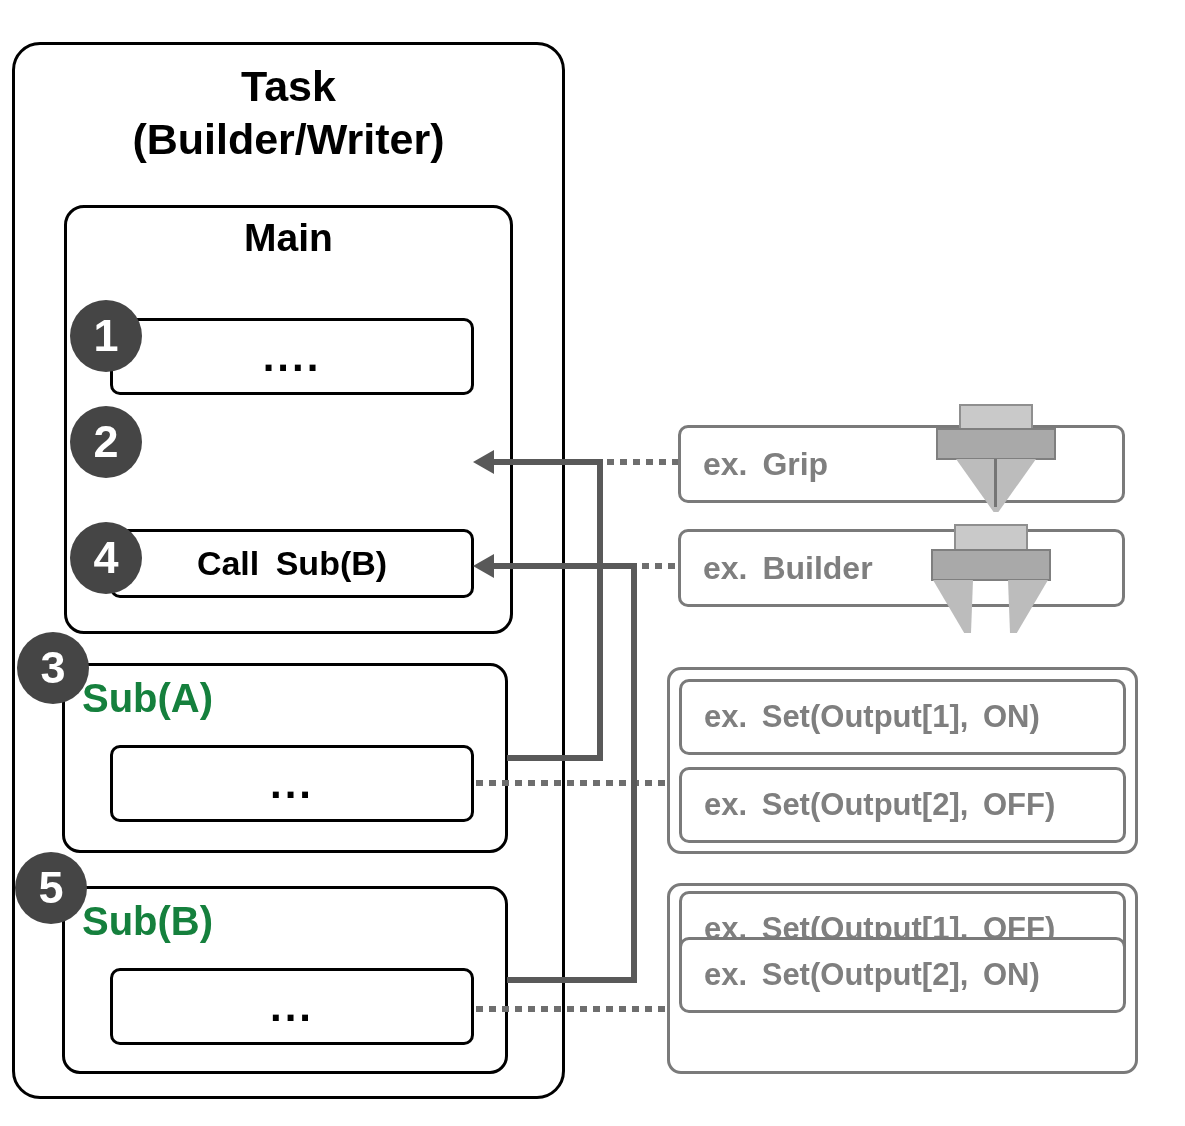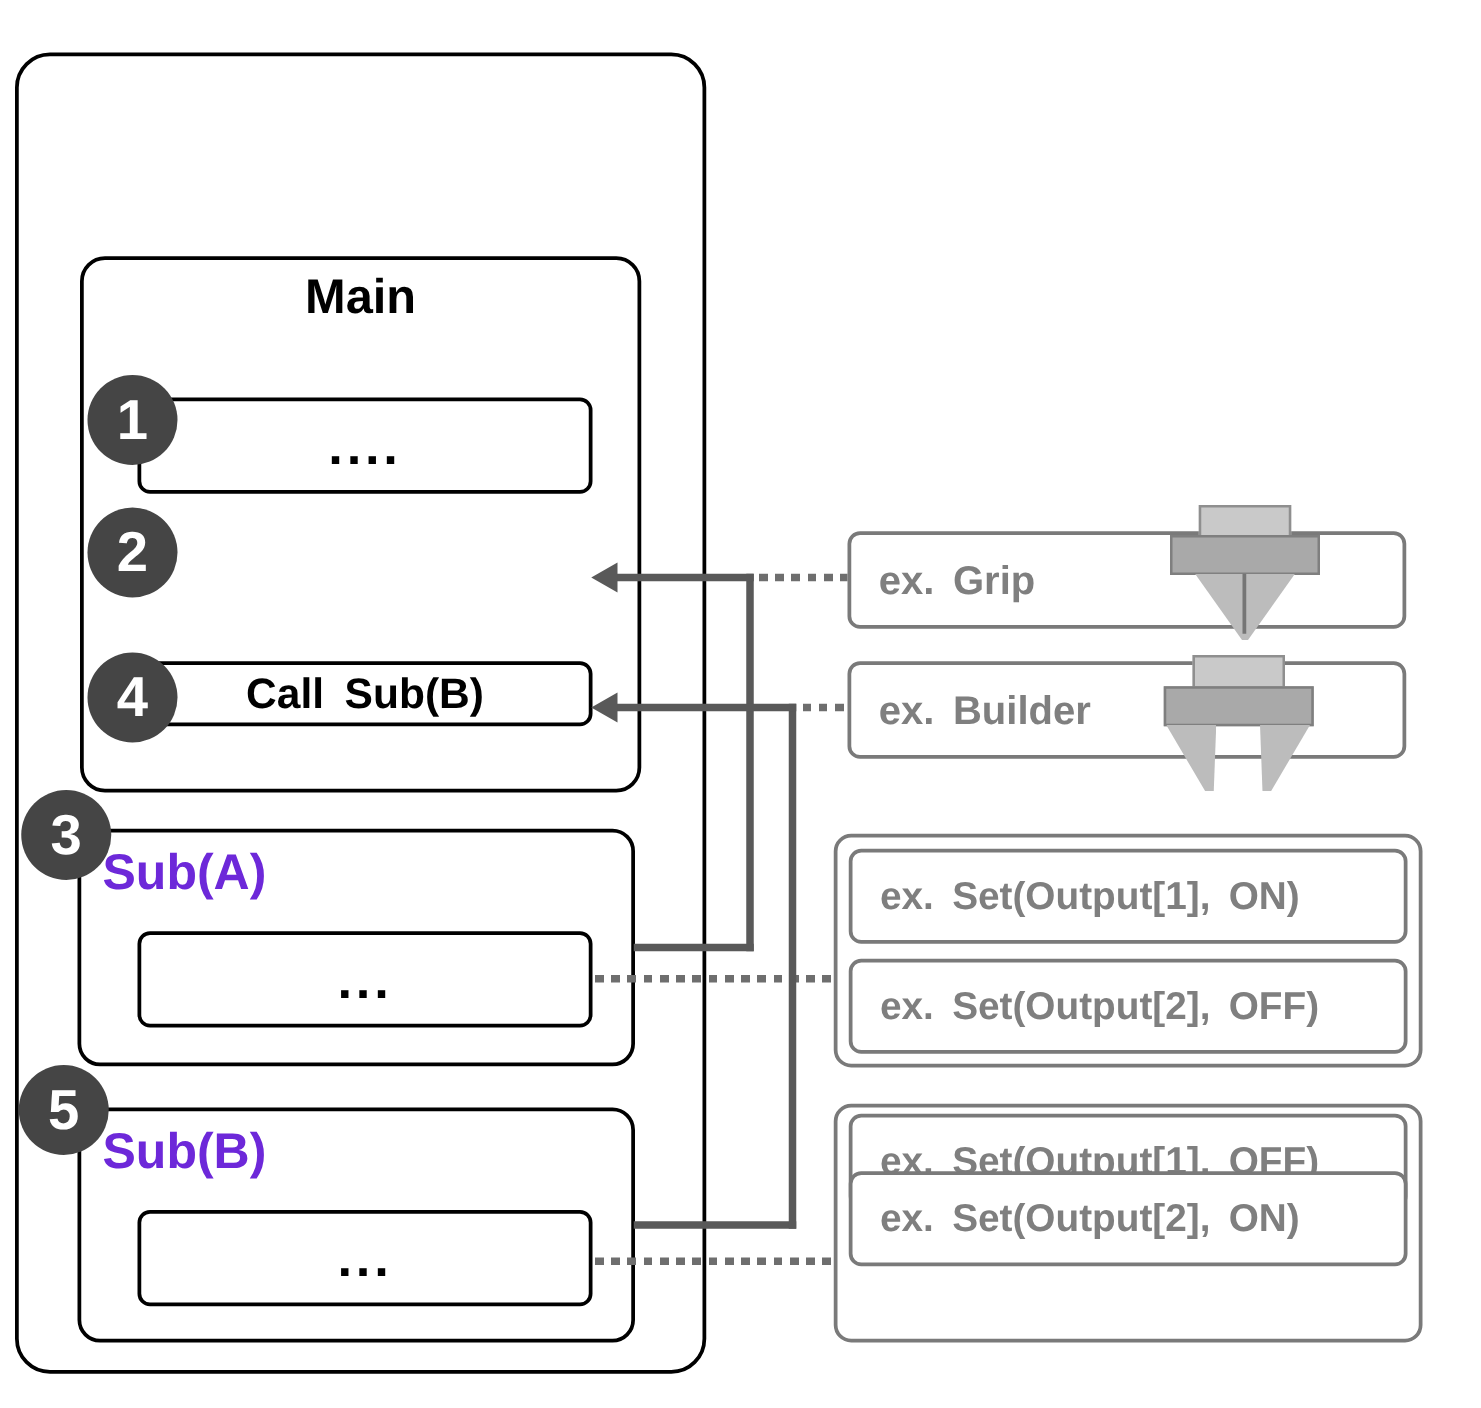--- a/index.html
+++ b/index.html
@@ -11,41 +11,41 @@
     background: #ffffff;
     font-family: "Liberation Sans", sans-serif;
     overflow: hidden;
   }
   .abs { position: absolute; }
 
   
   .blackbox { border: 3px solid #000; background: #fff; }
   .task-box  { left:12px;  top:42px;  width:553px; height:1057px; border-radius:28px; }
   .main-box  { left:64px;  top:205px; width:449px; height:429px;  border-radius:20px; }
-  .row-box   { left:110px; width:364px; height:52px; border-radius:10px;
+  .row-box   { left:110px; width:364px; height:69px; border-radius:10px;
                display:flex; align-items:center; justify-content:center;
                font-weight:bold; font-size:34px; color:#000; word-spacing:7px; }
   .row-1 { top:318px; height:77px; font-size:42px; letter-spacing:3px; }
   .row-2 { top:423px; height:75px; }
   .row-3 { top:529px; }
   .sub-box   { left:62px;  width:446px; border-radius:18px; }
   .sub-a { top:663px; height:190px; }
   .sub-b { top:886px; height:188px; }
   .sub-inner { left:110px; width:364px; height:77px; border-radius:10px;
                display:flex; align-items:center; justify-content:center;
                font-weight:bold; font-size:42px; letter-spacing:3px; color:#000; }
   .sub-inner-a { top:745px; }
   .sub-inner-b { top:968px; }
 
   
   .task-title { left:12px; top:60px; width:553px; text-align:center;
                 font-weight:bold; font-size:43px; line-height:53px; color:#000; }
   .main-label { left:64px; top:216px; width:449px; text-align:center;
                 font-weight:bold; font-size:39px; color:#000; }
-  .sub-label  { left:82px; font-weight:bold; font-size:40px; color:#6d28d9; }
+  .sub-label  { left:82px; font-weight:bold; font-size:40px; color:#15803d; }
   .sub-label-a { top:676px; }
   .sub-label-b { top:899px; }
 
   
   .badge { width:72px; height:72px; border-radius:50%; background:#454545;
            color:#fff; font-weight:bold; font-size:45px;
            display:flex; align-items:center; justify-content:center; z-index:6; }
   .badge-1 { left:70px; top:300px; }
   .badge-2 { left:70px; top:406px; }
   .badge-4 { left:70px; top:522px; }
@@ -81,20 +81,24 @@
   .g-light { width:74px; height:27px; background:#c9c9c9; border:2px solid #8f8f8f; }
   .g-body  { width:120px; height:32px; background:#a9a9a9; border:2px solid #7f7f7f; }
   .g-finger { background:#bcbcbc; }
 </style>
 </head>
 <body>
 
 <div class="canvas">
 
   <div class="abs blackbox task-box"></div>
+  <div class="abs task-title">
+    <div>Task</div>
+    <div>(Builder/Writer)</div>
+  </div>
 
   <div class="abs blackbox main-box"></div>
   <div class="abs main-label">Main</div>
   <div class="abs blackbox row-box row-1">....</div>
   <div class="abs blackbox row-box row-3">Call Sub(B)</div>
 
   <div class="abs blackbox sub-box sub-a"></div>
   <div class="abs sub-label sub-label-a">Sub(A)</div>
   <div class="abs blackbox sub-inner sub-inner-a">...</div>
 

